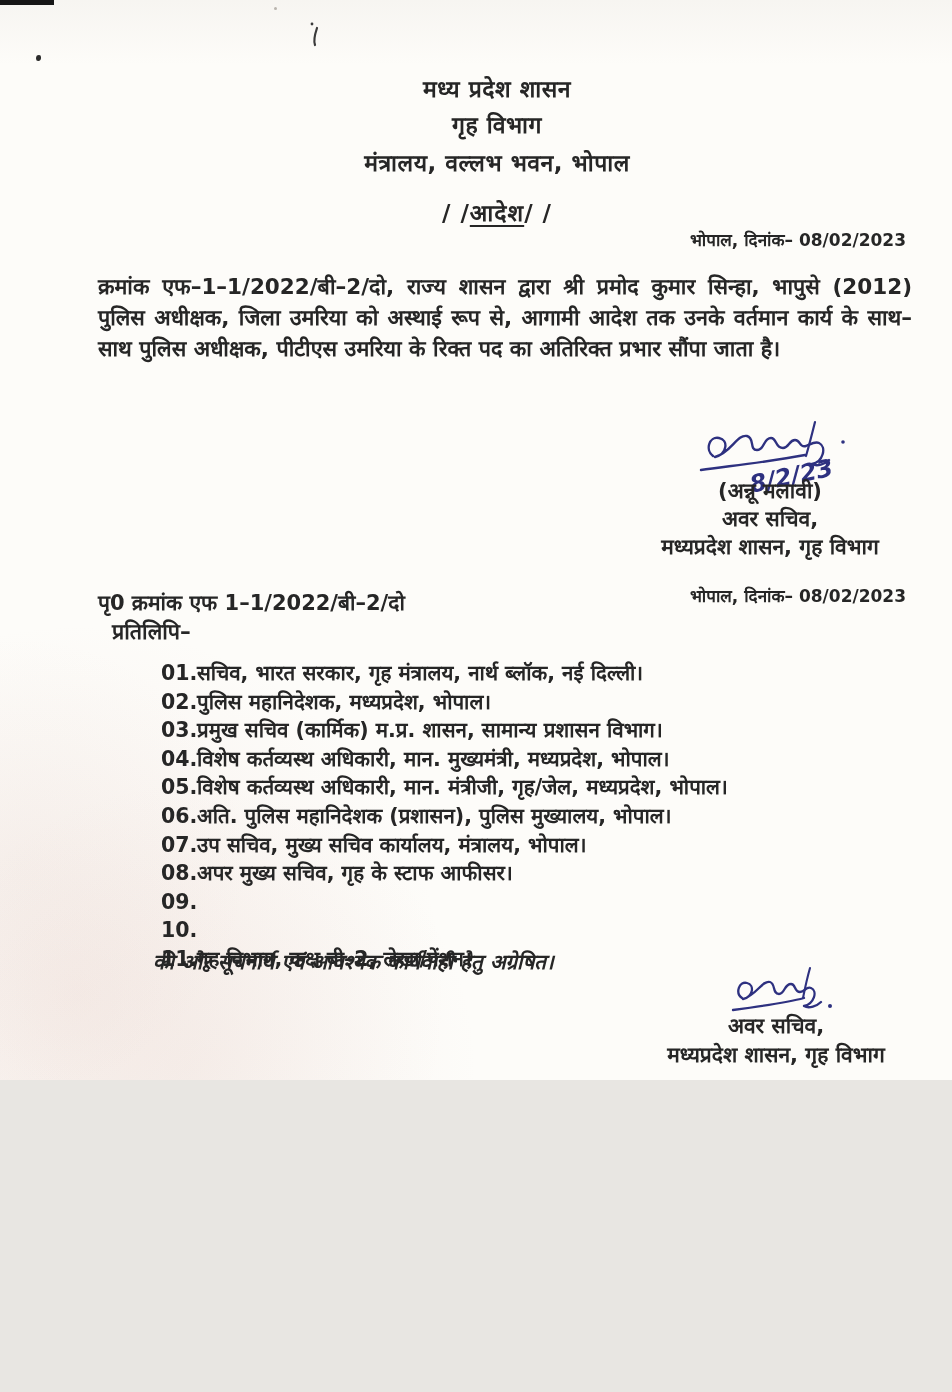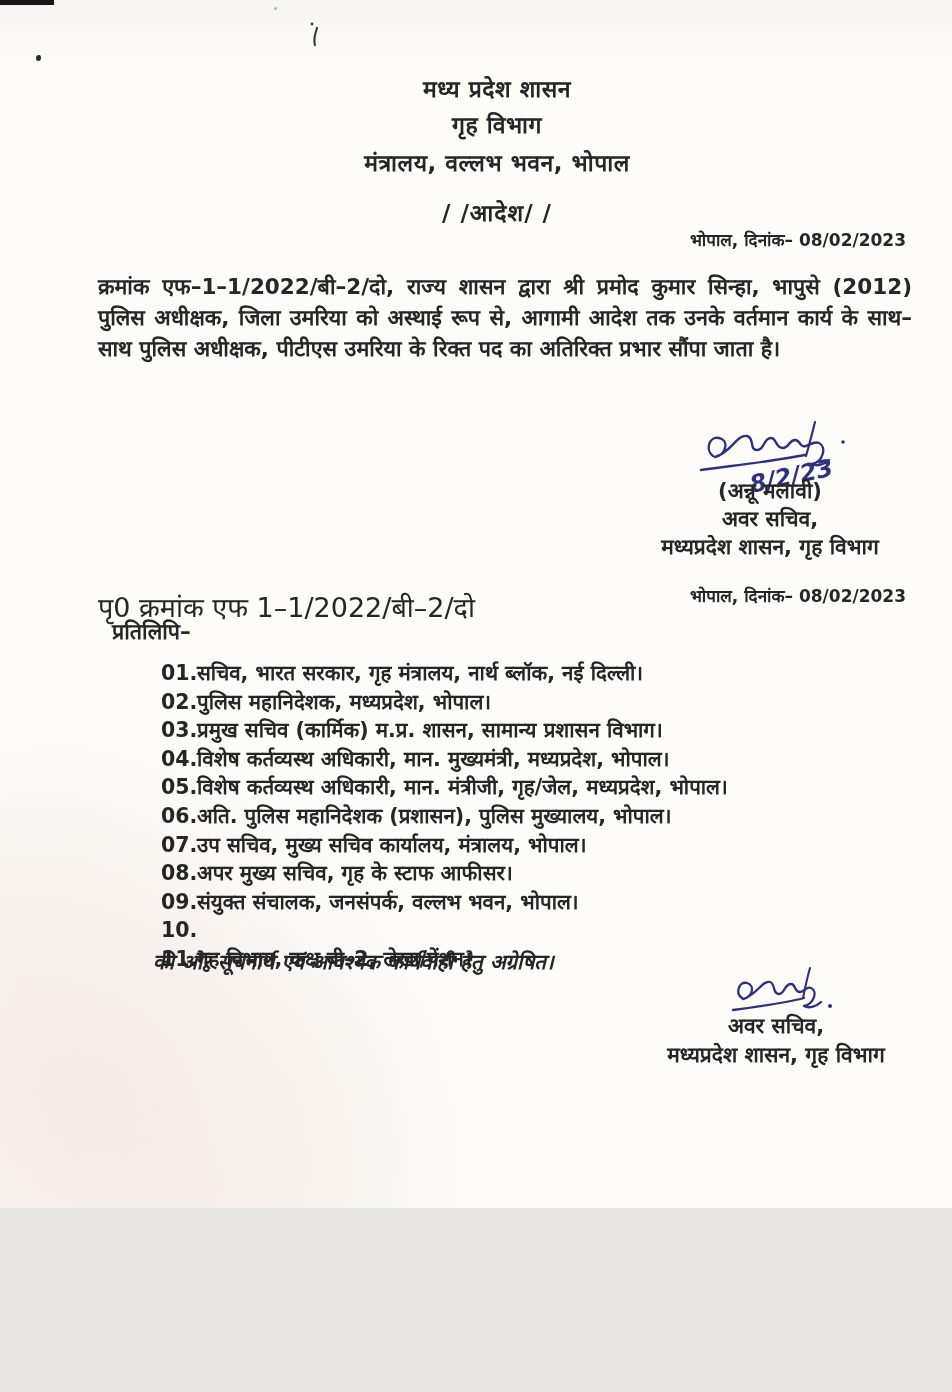--- a/index.html
+++ b/index.html
@@ -1,42 +1,42 @@
 <!DOCTYPE html>
 <html lang="hi"><head>
 <meta charset="utf-8">
 <style>
   html,body{margin:0;padding:0;background:#e8e6e2;}
   .page{
     position:relative;
-    width:952px;height:1208px;
+    width:952px;height:1080px;
     margin:0 auto;
     background:#fdfcf9;
     background-image:
       radial-gradient(circle at 8% 92%, rgba(210,160,148,0.14), transparent 28%),
       radial-gradient(circle at 20% 99%, rgba(205,168,158,0.10), transparent 22%),
       radial-gradient(circle at 2% 80%, rgba(200,170,160,0.08), transparent 18%),
       linear-gradient(180deg, rgba(235,232,226,0.35) 0%, rgba(253,252,249,0) 6%);
     font-family:"DejaVu Sans","Liberation Sans",sans-serif;
     color:#262626;
     overflow:hidden;
   }
   .abs{position:absolute;}
   .center-shift{left:42px;right:0;text-align:center;}
   .hdr{font-size:23px;font-weight:700;letter-spacing:.5px;}
   .order-title{font-size:23px;font-weight:700;letter-spacing:1px;}
-  .order-title .uline{text-decoration-thickness:2px;text-underline-offset:4px;text-align:center;}
+  .order-title .uline{text-decoration:underline;text-decoration-thickness:2px;text-underline-offset:4px;text-align:center;}
   .dateline{font-size:17px;font-weight:600;}
   .bodypar{
     font-size:21.5px;font-weight:600;line-height:31px;
     text-align:justify;text-justify:inter-word;
   }
   .authority{font-size:21px;font-weight:600;line-height:30px;text-align:center;}
   .signblock{font-size:21px;font-weight:700;text-align:center;line-height:28px;}
-  .refline{font-size:27px;font-weight:400;}
+  .refline{font-size:21px;font-weight:700;}
   .copyhead{font-size:21.5px;font-weight:700;}
   .copylist{list-style:none;margin:8px;padding:0;font-size:20.5px;font-weight:600;}
   .copylist li{display:flex;height:28.6px;line-height:28.6px;white-space:nowrap;}
   .copylist .num{width:36px;flex:0 0 auto;}
   .fwdnote{font-size:20.5px;font-weight:600;font-style:italic;}
   .ink{stroke:#2e3180;fill:none;stroke-linecap:round;stroke-linejoin:round;}
   .ink-text{fill:#2e3180;font-family:"DejaVu Sans","Liberation Sans",sans-serif;font-style:italic;font-weight:600;}
   .artifact{background:#161616;}
   .speck{position:absolute;border-radius:50%;}
 </style>
@@ -110,21 +110,20 @@
     <li>
         <span class="num">07.</span>
         <span>उप सचिव, मुख्य सचिव कार्यालय, मंत्रालय, भोपाल।</span>
       </li>
     <li>
         <span class="num">08.</span>
         <span>अपर मुख्य सचिव, गृह के स्टाफ आफीसर।</span>
       </li>
     <li>
         <span class="num">09.</span>
-        <span>संयुक्त संचालक, जनसंपर्क, वल्लभ भवन, भोपाल।</span>
       </li>
     <li>
         <span class="num">10.</span>
       </li>
     <li>
         <span class="num">11.</span>
         <span>गृह विभाग, कक्ष बी–2, लेखा/पेंशन।</span>
       </li>
   </ol>
 

